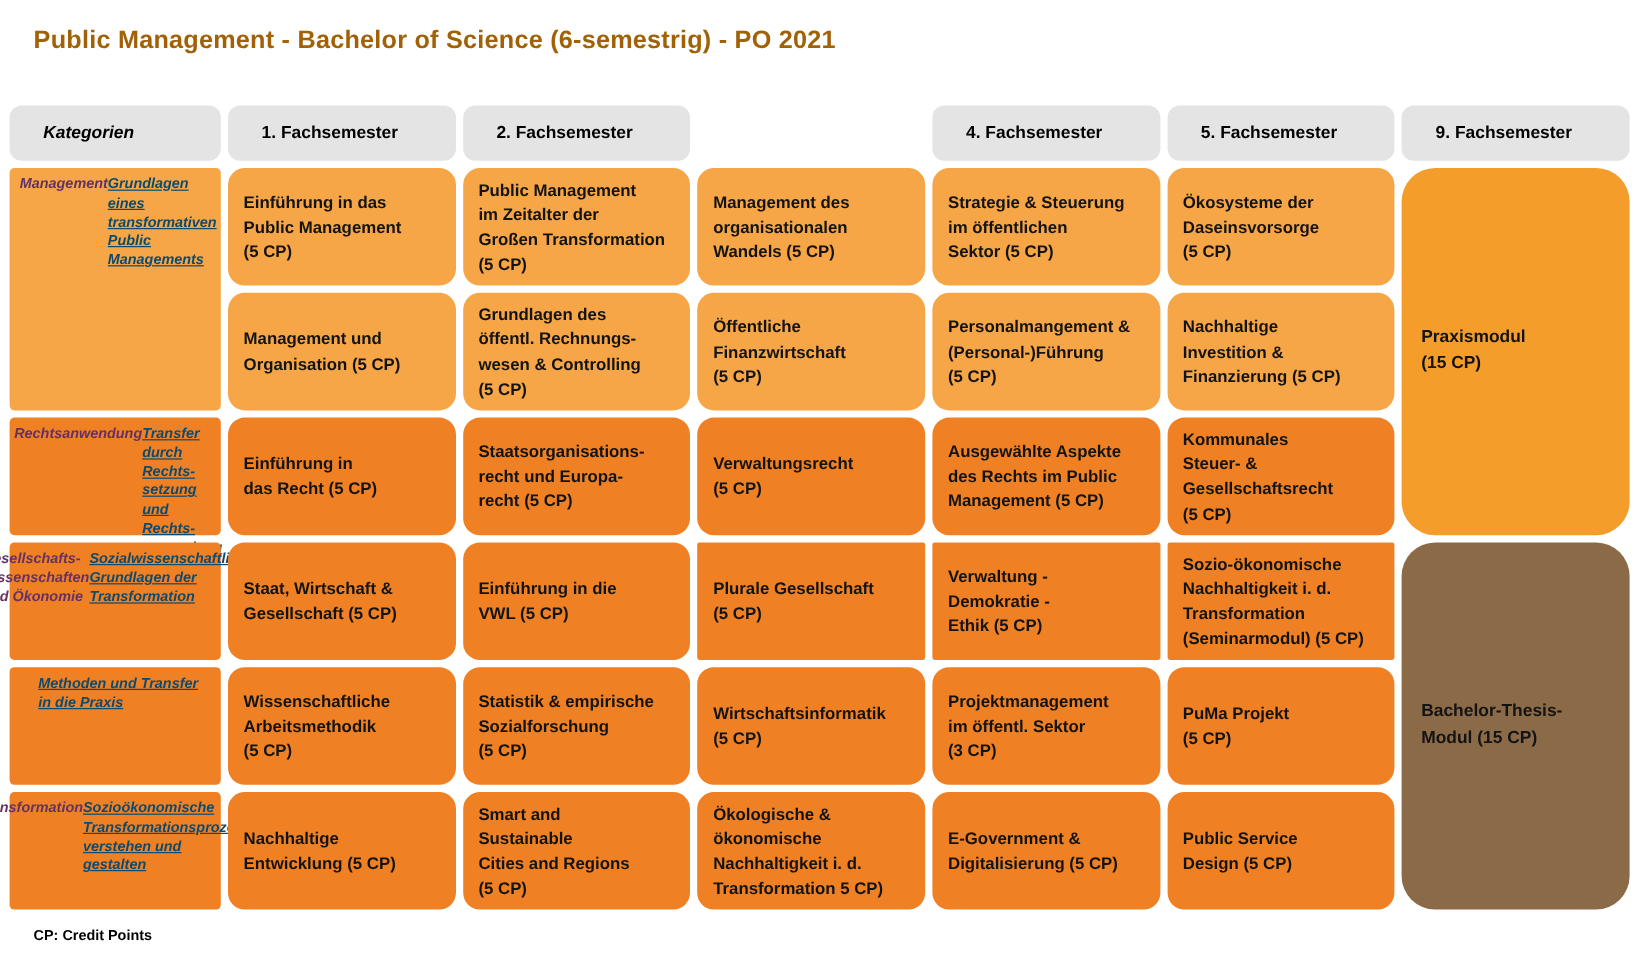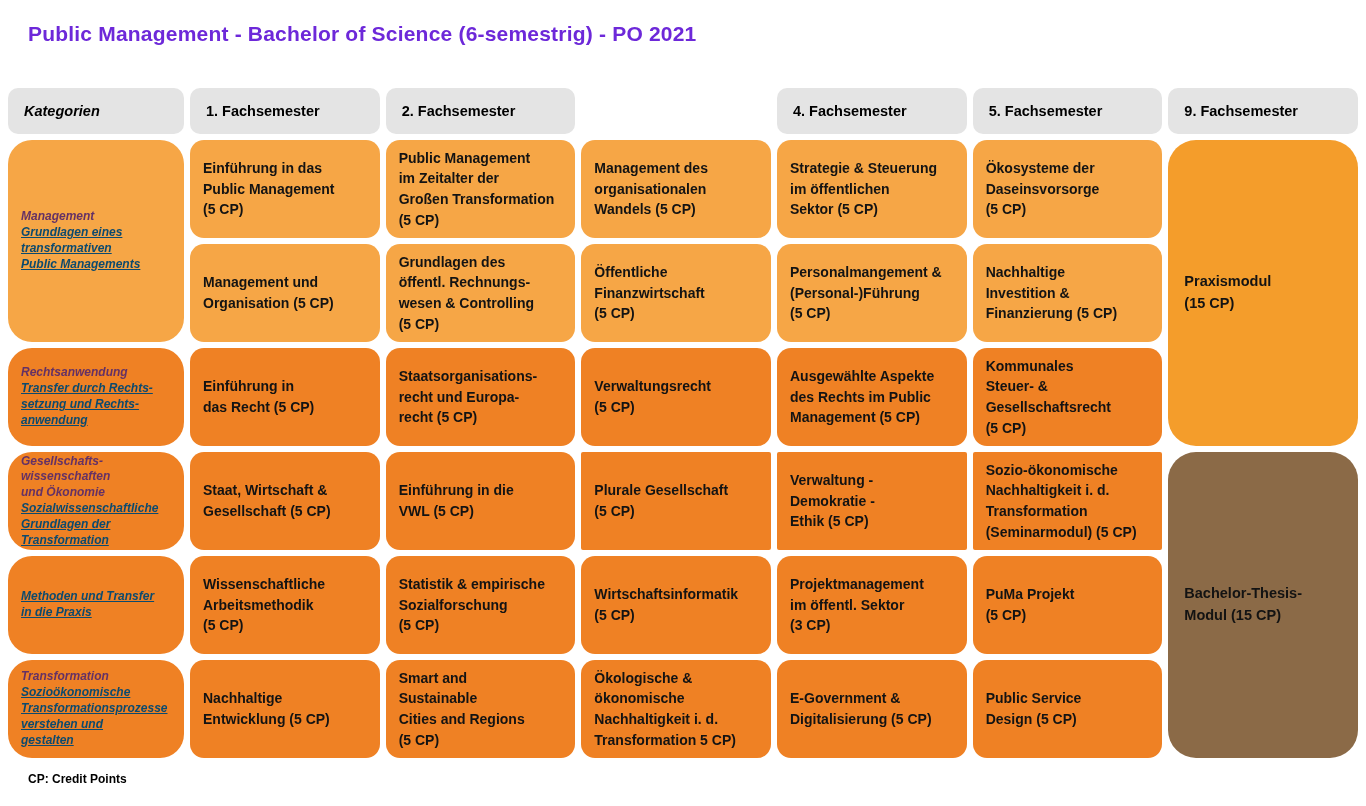--- a/index.html
+++ b/index.html
@@ -3,48 +3,48 @@
 <meta charset="utf-8">
 <style>
   html,body{margin:0;padding:0;}
   body{
     width:1366px;height:806px;position:relative;overflow:hidden;
     background:#ffffff;color:#111;
     font-family:"Liberation Sans", sans-serif;
   }
   .title{
     position:absolute;left:28px;top:22px;margin:0;
-    font-size:21px;font-weight:700;letter-spacing:.2px;color:#6d28d9;
+    font-size:21px;font-weight:700;letter-spacing:.2px;color:#a16207;
   }
   .grid{
     position:absolute;left:8px;top:88px;right:8px;
     display:grid;
     grid-template-columns:176px repeat(6,1fr);
     grid-template-rows:46px repeat(6,98px);
     gap:6px;
   }
   .hdr{
     background:#E4E4E4;border-radius:10px;
     display:flex;align-items:center;
-    padding-left:16px;font-size:14.5px;font-weight:700;color:#000;
+    padding-left:28px;font-size:14.5px;font-weight:700;color:#000;
   }
   .hdr.cat-hdr{font-style:italic;}
   .cell{
     border-radius:14px;
     display:flex;flex-direction:column;justify-content:center;align-items:flex-start;
     padding:6px 8px 6px 13px;
     font-size:14px;font-weight:700;line-height:1.48;
     white-space:pre-line;color:#131313;
   }
   .light{background:#F6A646;}
   .dark{background:#EF8124;}
   .sq{border-radius:2px;}
   .catblock{
-    border-radius:24px;
-    display:flex;flex-direction:column;justify-content:center;align-items:flex-start;
+    border-radius:4px;
+    display:flex;flex-direction:row;justify-content:center;align-items:flex-start;
     padding:6px 8px 6px 13px;
     font-size:12px;font-weight:700;font-style:italic;line-height:1.32;
     white-space:pre-line;
   }
   .cat-title{color:#643165;}
   .cat-sub{color:#0c4a6e;text-decoration:underline;}
   .big{
     border-radius:28px;
     display:flex;flex-direction:column;justify-content:center;align-items:flex-start;
     padding:6px 10px 6px 16px;

